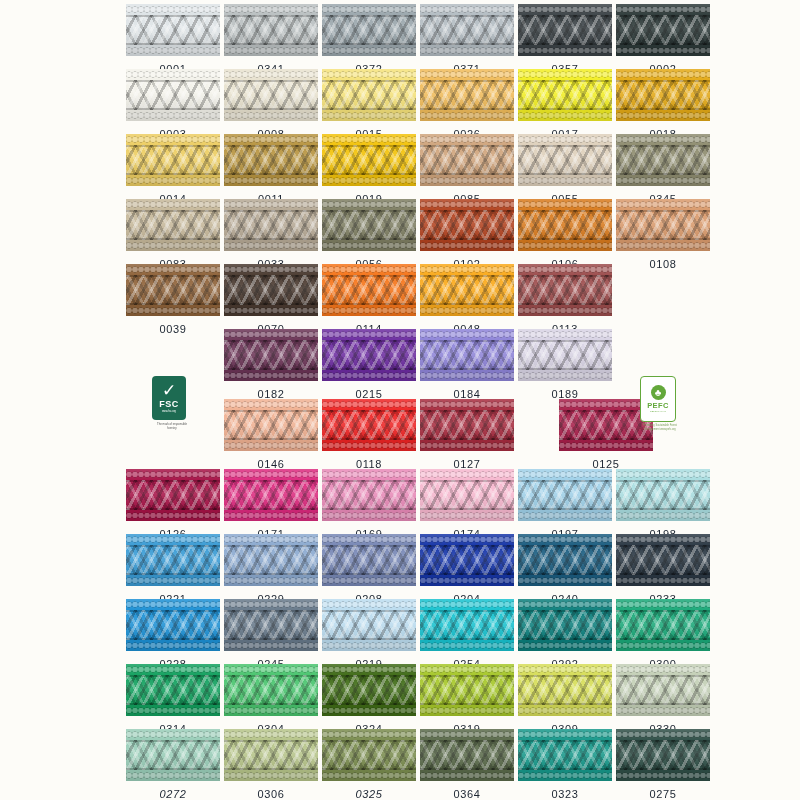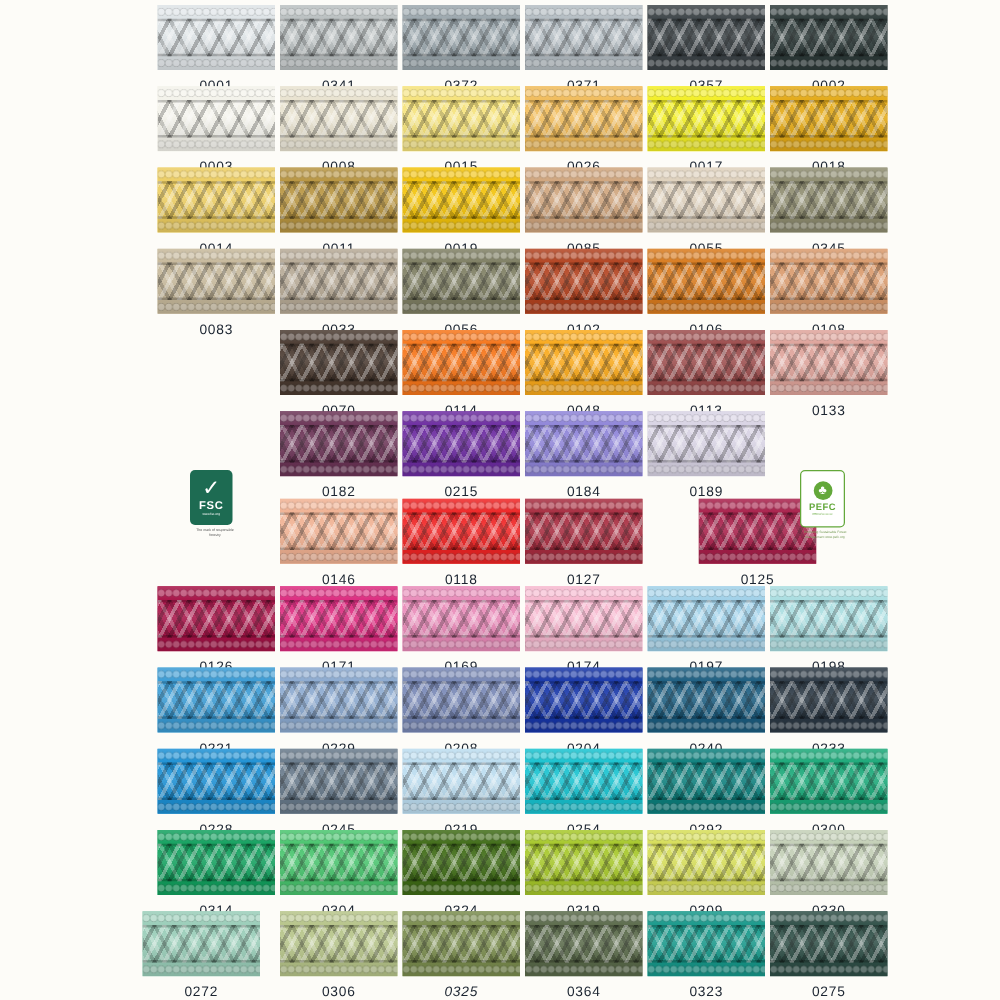--- a/index.html
+++ b/index.html
@@ -412,20 +412,32 @@
           <div class="edge-top"></div>
           <div class="edge-bot"></div>
           <div class="seam a"></div>
           <div class="seam b"></div>
           <div class="sheen"></div>
         </div>
         <div class="label">0108</div>
       </div>
     </div>
     <div class="row" style="top: 264px;">
+      <div class="cell" style="left: 126px;">
+        <div class="swatch" style="background: rgb(142, 98, 57);">
+          <div class="base" style="background: rgb(142, 98, 57);"></div>
+          <div class="braid"></div>
+          <div class="edge-top"></div>
+          <div class="edge-bot"></div>
+          <div class="seam a"></div>
+          <div class="seam b"></div>
+          <div class="sheen"></div>
+        </div>
+        <div class="label">0039</div>
+      </div>
       <div class="cell" style="left: 224px;">
         <div class="swatch" style="background: rgb(74, 58, 48);">
           <div class="base" style="background: rgb(74, 58, 48);"></div>
           <div class="braid"></div>
           <div class="edge-top"></div>
           <div class="edge-bot"></div>
           <div class="seam a"></div>
           <div class="seam b"></div>
           <div class="sheen"></div>
         </div>
@@ -459,32 +471,20 @@
         <div class="swatch" style="background: rgb(156, 76, 76);">
           <div class="base" style="background: rgb(156, 76, 76);"></div>
           <div class="braid"></div>
           <div class="edge-top"></div>
           <div class="edge-bot"></div>
           <div class="seam a"></div>
           <div class="seam b"></div>
           <div class="sheen"></div>
         </div>
         <div class="label">0113</div>
-      </div>
-      <div class="cell" style="left: 616px;">
-        <div class="swatch" style="background: rgb(222, 163, 154);">
-          <div class="base" style="background: rgb(222, 163, 154);"></div>
-          <div class="braid"></div>
-          <div class="edge-top"></div>
-          <div class="edge-bot"></div>
-          <div class="seam a"></div>
-          <div class="seam b"></div>
-          <div class="sheen"></div>
-        </div>
-        <div class="label">0133</div>
       </div>
     </div>
     <div class="row" style="top: 329px;">
       <div class="cell" style="left: 224px;">
         <div class="swatch" style="background: rgb(107, 52, 86);">
           <div class="base" style="background: rgb(107, 52, 86);"></div>
           <div class="braid"></div>
           <div class="edge-top"></div>
           <div class="edge-bot"></div>
           <div class="seam a"></div>
@@ -870,21 +870,21 @@
           <div class="edge-top"></div>
           <div class="edge-bot"></div>
           <div class="seam a"></div>
           <div class="seam b"></div>
           <div class="sheen"></div>
         </div>
         <div class="label">0330</div>
       </div>
     </div>
     <div class="row" style="top: 729px;">
-      <div class="cell" style="left: 114px;">
+      <div class="cell" style="left: 126px; font-style: italic;">
         <div class="swatch" style="background: rgb(153, 205, 184);">
           <div class="base" style="background: rgb(153, 205, 184);"></div>
           <div class="braid"></div>
           <div class="edge-top"></div>
           <div class="edge-bot"></div>
           <div class="seam a"></div>
           <div class="seam b"></div>
           <div class="sheen"></div>
         </div>
         <div class="label">0272</div>

